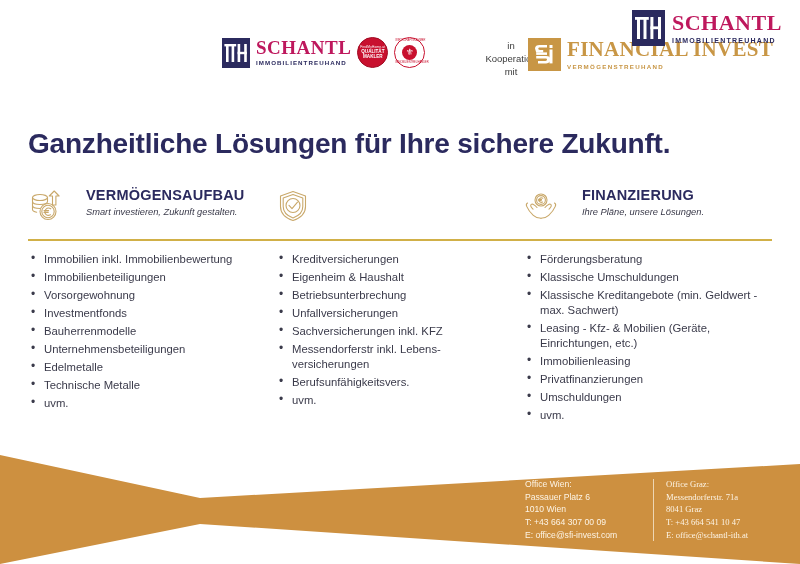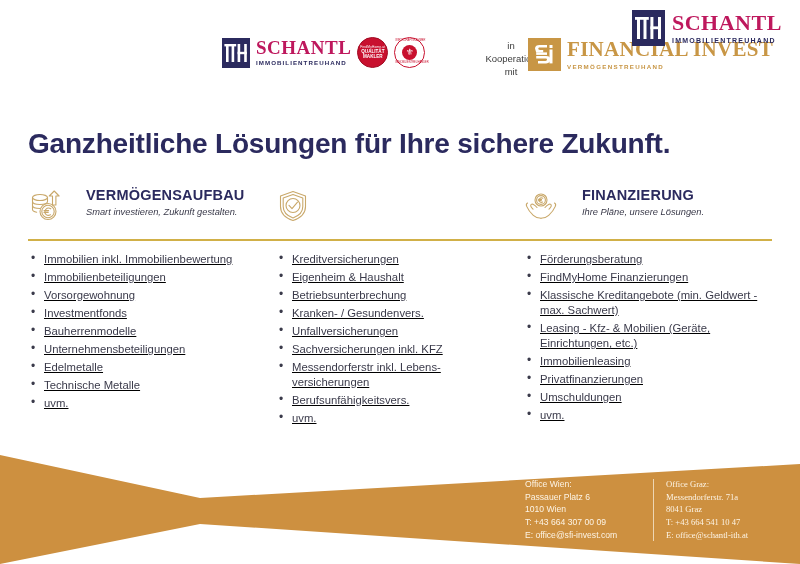--- a/index.html
+++ b/index.html
@@ -103,21 +103,21 @@
   }
 
   .divider {
     position:absolute; left:28px; top:239px; width:744px; height:2px;
     background:#c9a227; opacity:0.85;
   }
 
   .lists {
     position:absolute; left:28px; top:252px; width:744px; display:flex;
   }
-  .list-col { width:248px; padding-right:12px;text-decoration:underline; }
+  .list-col { width:248px; padding-right:12px; }
   ul.items { list-style:none; }
   ul.items li {
     position:relative; padding-left:16px; margin-bottom:3px;
     color:#3a3a4a; font-size:11.3px; line-height:1.33;
   }
   ul.items li::before {
     content:"\2022"; position:absolute; left:3px; top:-1px;
     color:#3a3a4a; font-size:12px;
   }
 
@@ -282,32 +282,31 @@
           <li>Edelmetalle</li>
           <li>Technische Metalle</li>
           <li>uvm.</li>
         </ul>
     </div>
     <div class="list-col">
       <ul class="items">
           <li>Kreditversicherungen</li>
           <li>Eigenheim &amp; Haushalt</li>
           <li>Betriebsunterbrechung</li>
-          <li>Kranken- / Gesundenvers.</li>
           <li>Unfallversicherungen</li>
           <li>Sachversicherungen inkl. KFZ</li>
           <li>Messendorferstr inkl. Lebens-versicherungen</li>
           <li>Berufsunfähigkeitsvers.</li>
           <li>uvm.</li>
         </ul>
     </div>
     <div class="list-col">
       <ul class="items">
           <li>Förderungsberatung</li>
-          <li>FindMyHome Finanzierungen</li>
+          <li>Klassische Umschuldungen</li>
           <li>Klassische Kreditangebote (min. Geldwert - max. Sachwert)</li>
           <li>Leasing - Kfz- &amp; Mobilien (Geräte, Einrichtungen, etc.)</li>
           <li>Immobilienleasing</li>
           <li>Privatfinanzierungen</li>
           <li>Umschuldungen</li>
           <li>uvm.</li>
         </ul>
     </div>
   </div>
 

